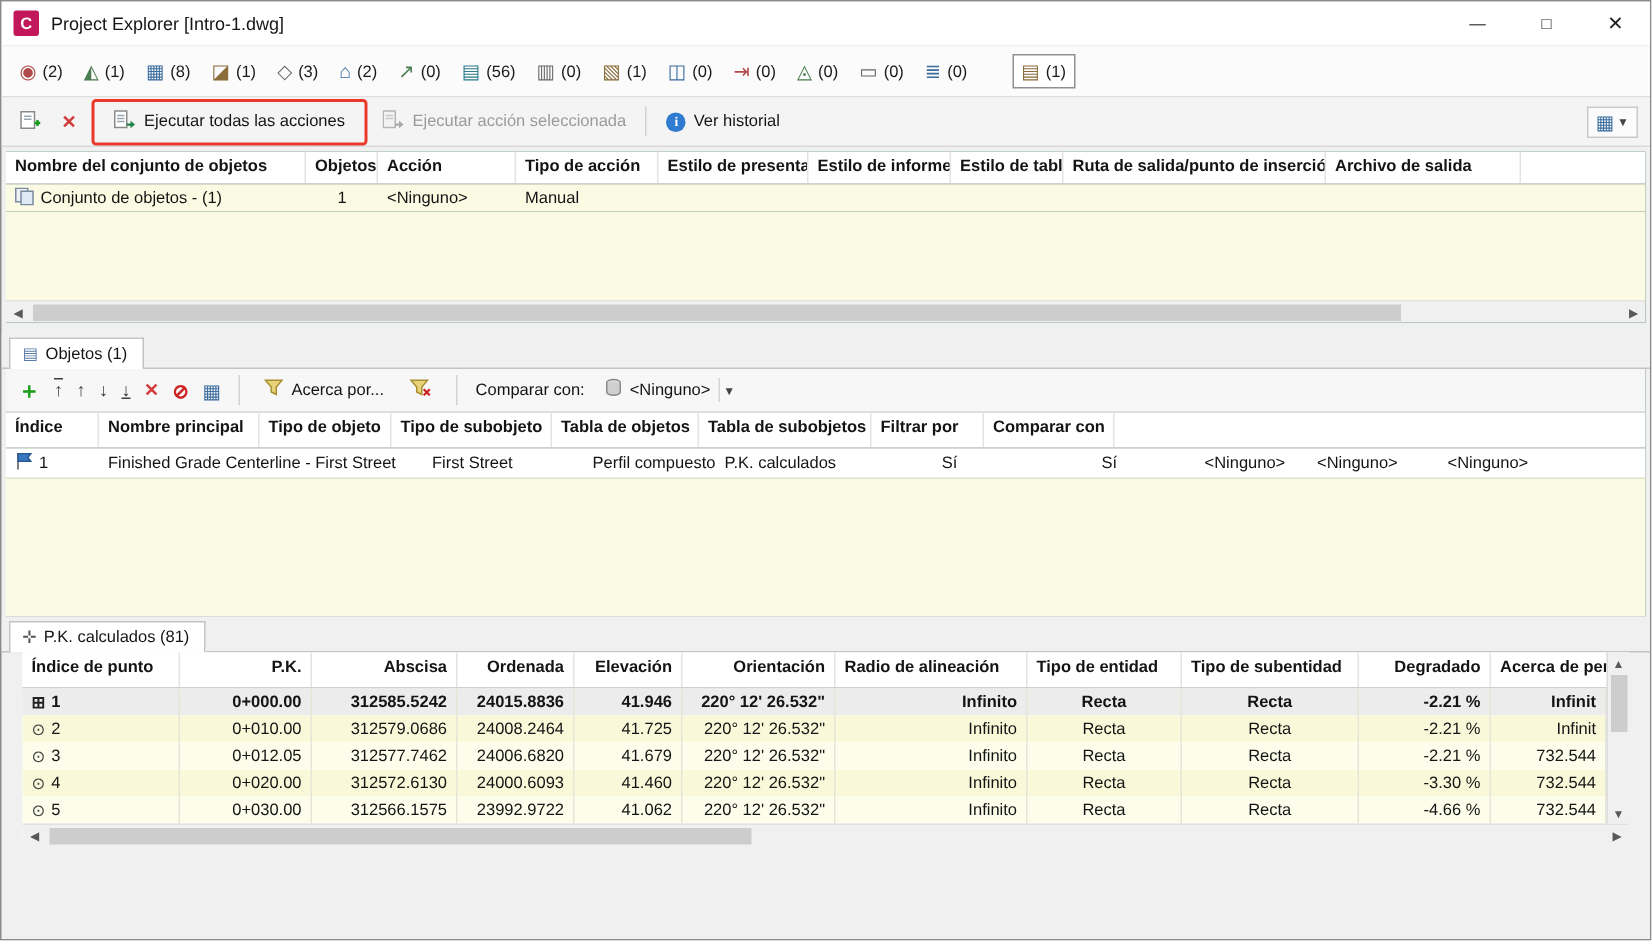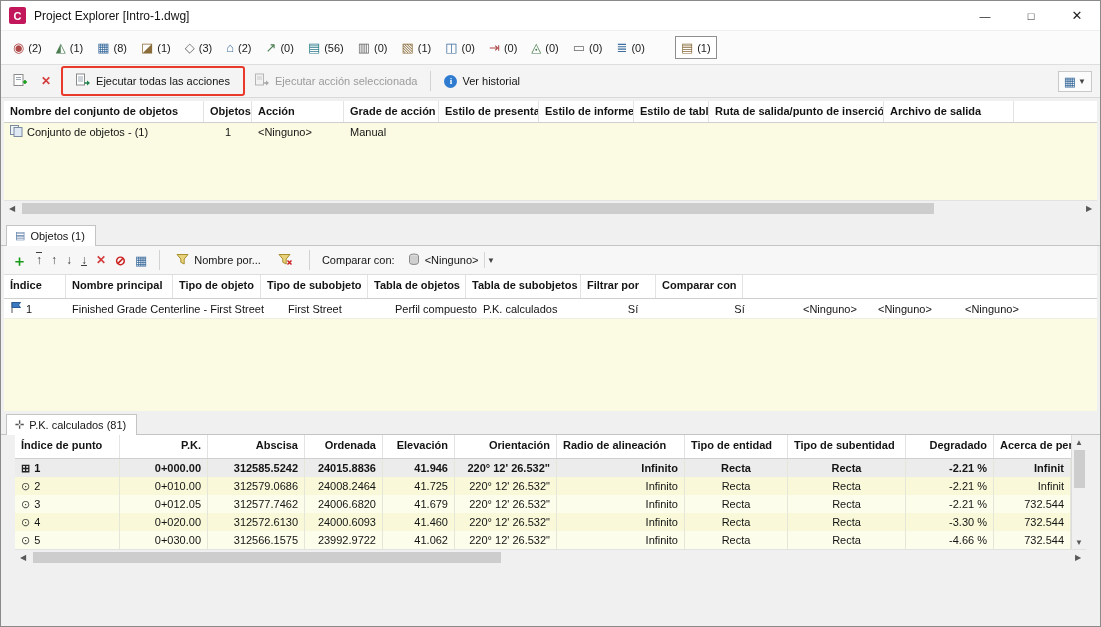--- a/index.html
+++ b/index.html
@@ -251,21 +251,21 @@
       <span class="grid-ic">▦</span>
       <span class="caret">▼</span>
     </div>
   </div>
 
   <div class="panel" style="margin-top:3px;">
     <div class="hdr-row a-hdr">
       <div class="hdr-cell caName">Nombre del conjunto de objetos</div>
       <div class="hdr-cell caObj">Objetos</div>
       <div class="hdr-cell caAcc">Acción</div>
-      <div class="hdr-cell caTipo">Grade de acción</div>
+      <div class="hdr-cell caTipo">Tipo de acción</div>
       <div class="hdr-cell caEP">Estilo de presentación</div>
       <div class="hdr-cell caEI">Estilo de informe</div>
       <div class="hdr-cell caET">Estilo de tabla</div>
       <div class="hdr-cell caRuta">Ruta de salida/punto de inserción</div>
       <div class="hdr-cell caArch">Archivo de salida</div>
       <div class="hdr-cell caFillC"></div>
     </div>
     <div class="a-row">
       <div class="cell caName">
         <span>
@@ -315,21 +315,21 @@
       <span class="ico redx">✕</span>
       <span class="ico noent">⊘</span>
       <span class="ico grid-ic">▦</span>
       <div class="sep"></div>
       <div class="tb-btn">
         <span>
           <svg width="13" height="13" viewBox="0 0 13 13">
               <path d="M1 1.5 H12 L8.2 6 V11 L4.8 9.3 V6 Z" fill="#e8d27a" stroke="#a89030"></path>
             </svg>
         </span>
-        <span>Nombre por...</span>
+        <span>Acerca por...</span>
       </div>
       <div class="tb-btn">
         <span>
           <svg width="15" height="13" viewBox="0 0 15 13">
               <path d="M1 1.5 H12 L8.2 6 V11 L4.8 9.3 V6 Z" fill="#e8d27a" stroke="#a89030"></path>
               <path d="M9.5 7.5 l4 4 M13.5 7.5 l-4 4" stroke="#cc2222" stroke-width="1.5"></path>
             </svg>
         </span>
       </div>
       <div class="sep"></div>

